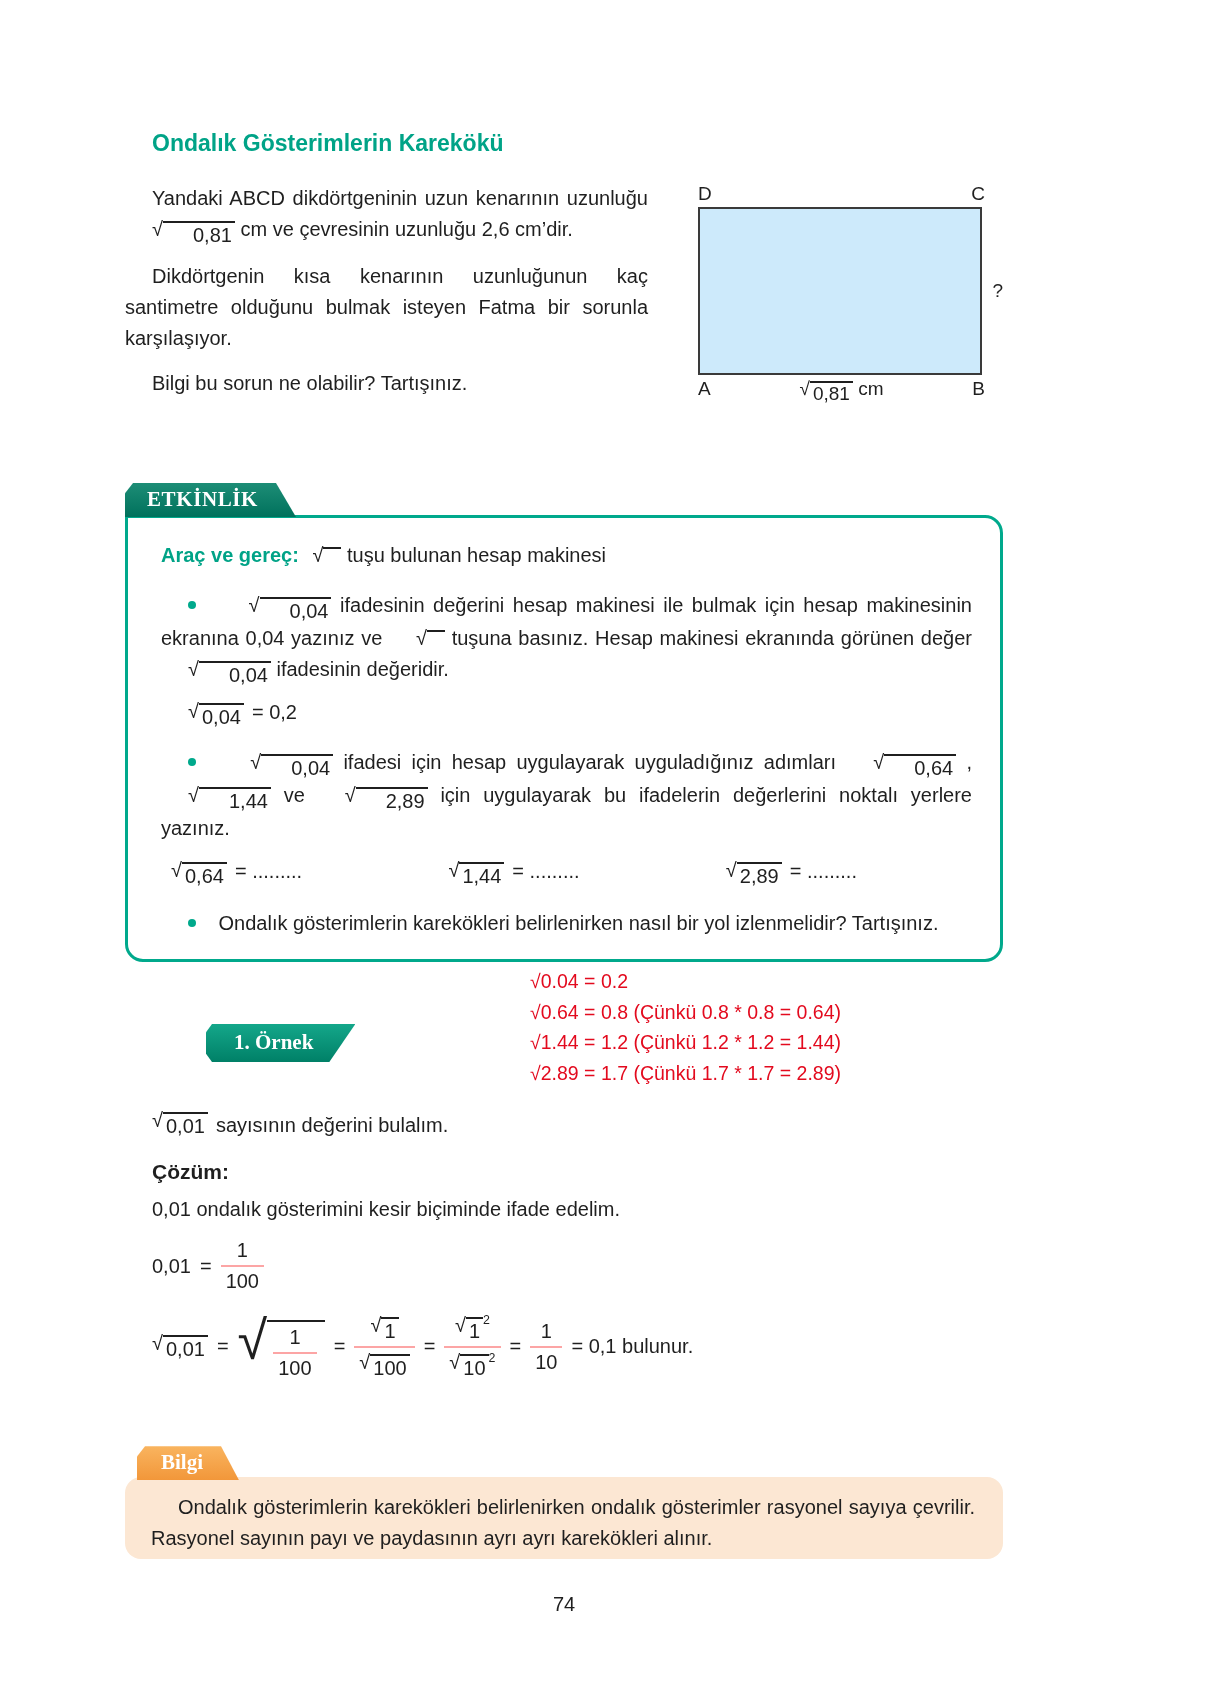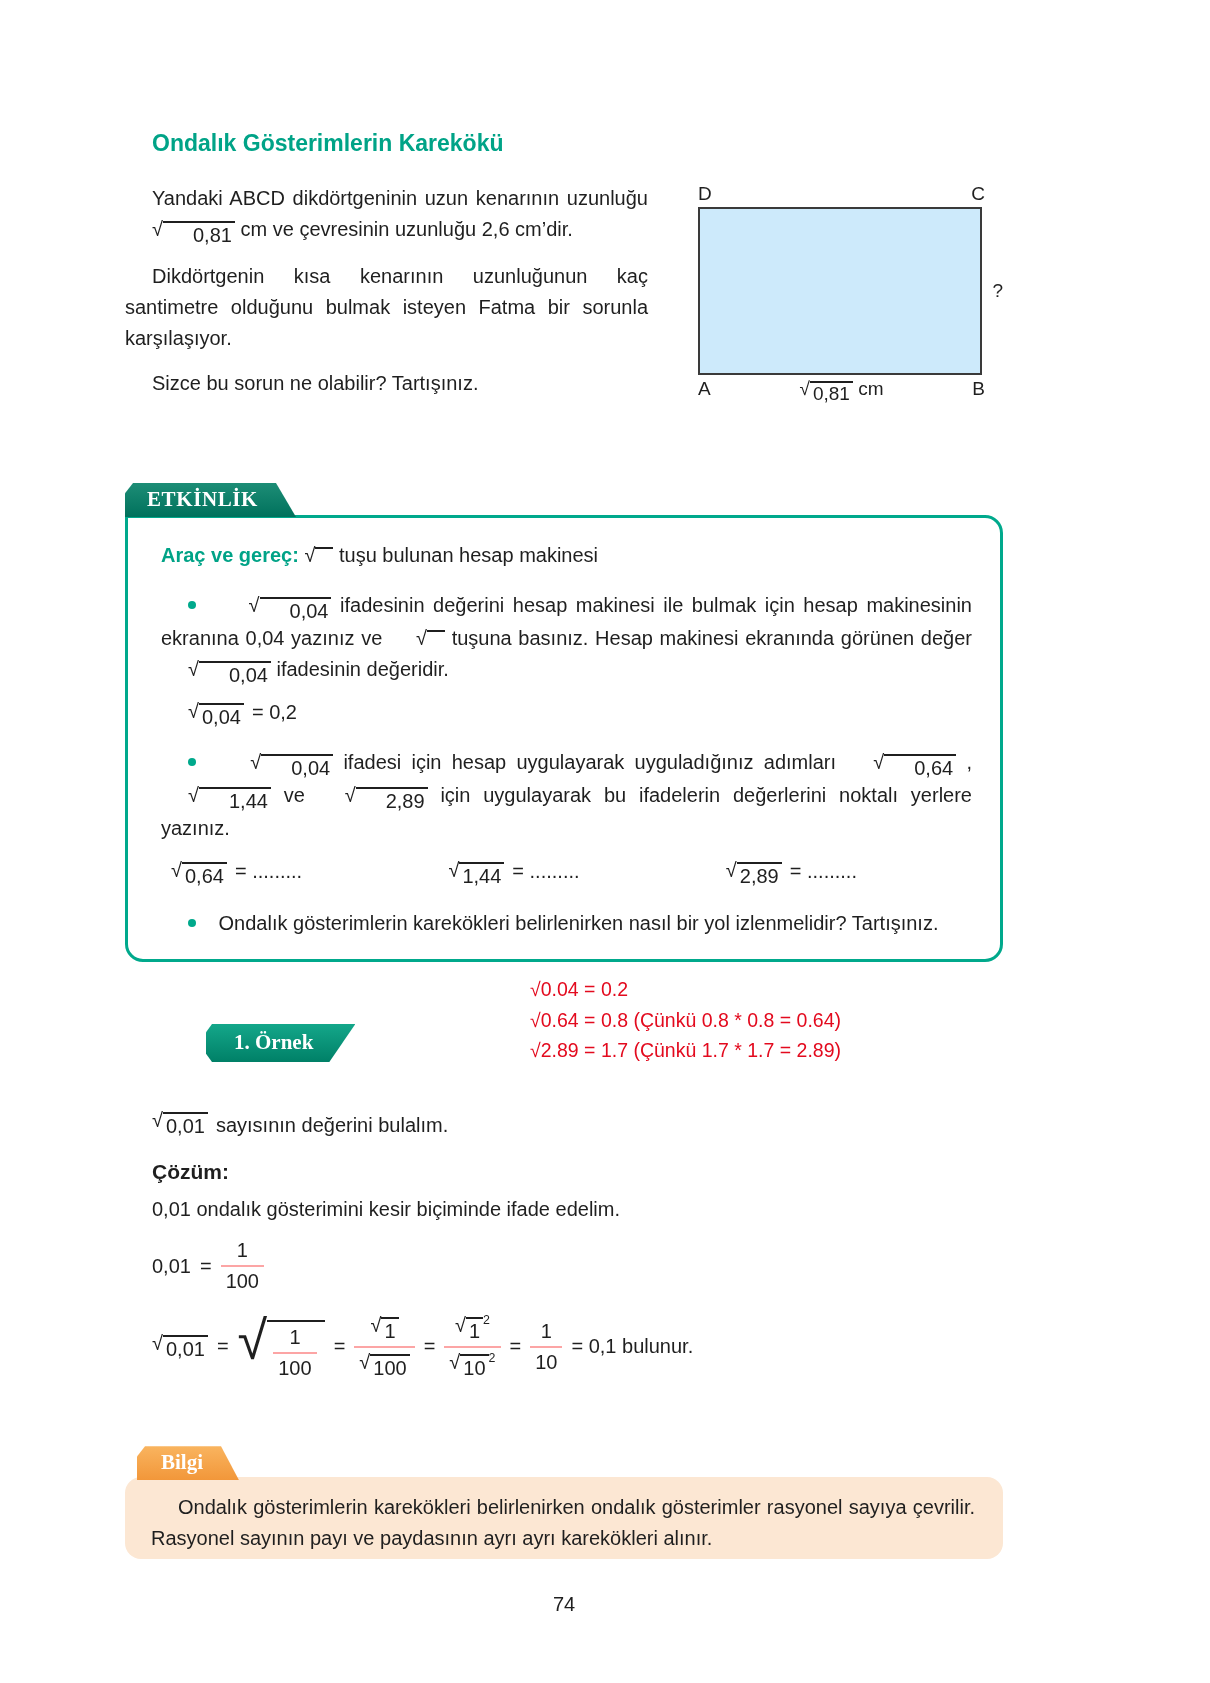--- a/index.html
+++ b/index.html
@@ -71,35 +71,35 @@
     padding: 4px 38px 5px 22px;
     clip-path: polygon(0 30%, 8px 0, calc(100% - 20px) 0, 100% 100%, 0 100%);
   }
   .activity-box {
     border: 3px solid #00a98c;
     border-radius: 0 18px 18px 18px;
     margin-top: -2px;
     padding: 16px 28px 14px 33px;
   }
   .tools-line { margin: 6px 0 20px; line-height: 30px; }
-  .tools-label { color: #00a387; font-weight: 700; }
+  .tools-label { color: #00a387; font-weight: 700; margin-right: 8px; }
   .bullet-para { margin: 0 0 14px; line-height: 31px; text-indent: 27px; text-align: justify; }
   .bullet-dot {
     display: inline-block; width: 8px; height: 8px; border-radius: 50%;
     background: #00a98c; margin-right: 17px; vertical-align: 3px;
   }
   .result-line { margin: 2px 0 18px; padding-left: 27px; display: flex; gap: 8px; align-items: flex-start; }
   .fill-line { display: flex; justify-content: space-between; padding: 2px 115px 2px 10px; margin-bottom: 18px; }
   .fill-item { display: inline-flex; gap: 8px; align-items: flex-start; }
   .b3 { margin-bottom: 6px; }
 
   
   .mid { position: relative; height: 148px; }
   .red-notes {
-    position: absolute; left: 405px; top: 12px;
+    position: absolute; left: 405px; top: 4px;
     color: #e30a1e; font-size: 19.5px; line-height: 30.5px; white-space: nowrap;
   }
   .ornek-badge {
     position: absolute; left: 33px; top: 62px;
     background: linear-gradient(180deg, #14a78a, #008067);
     color: #ffffff; font-family: "Liberation Serif", serif;
     font-weight: 700; font-size: 21px;
     padding: 6px 42px 7px 28px;
     clip-path: polygon(6px 0, 100% 0, calc(100% - 26px) 100%, 6px 100%, 0 78%, 0 22%);
     margin-left: 48px;
@@ -146,21 +146,21 @@
       <div class="intro-text">
         <p class="para justify indent">
           <span>Yandaki ABCD dikdörtgeninin uzun kenarının uzunluğu</span>
           <span class="sqrt">
               <span class="sign">√</span>
               <span class="bar">0,81</span>
             </span>
           <span>cm ve çevresinin uzunluğu 2,6 cm’dir.</span>
         </p>
         <p class="para justify indent">Dikdörtgenin kısa kenarının uzunluğunun kaç santimetre olduğunu bulmak isteyen Fatma bir sorunla karşılaşıyor.</p>
-        <p class="para indent">Sizce bu sorun ne olabilir? Tartışınız.</p>
+        <p class="para indent">Bilgi bu sorun ne olabilir? Tartışınız.</p>
       </div>
 
       <div class="diagram">
         <div class="dgm-top">
           <span>D</span>
           <span>C</span>
         </div>
         <div class="dgm-mid">
           <div class="rect"></div>
           <span class="qmark">?</span>
@@ -271,20 +271,21 @@
           <span class="bullet-dot"></span>
           <span>Ondalık gösterimlerin karekökleri belirlenirken nasıl bir yol izlenmelidir? Tartışınız.</span>
         </p>
       </div>
     </section>
 
     <section class="mid">
       <div class="red-notes">
         <div>√0.04 = 0.2</div>
         <div>√0.64 = 0.8 (Çünkü 0.8 * 0.8 = 0.64)</div>
+        <div>√1.44 = 1.2 (Çünkü 1.2 * 1.2 = 1.44)</div>
         <div>√2.89 = 1.7 (Çünkü 1.7 * 1.7 = 2.89)</div>
       </div>
       <div class="ornek-badge">1. Örnek</div>
     </section>
 
     <p class="prompt">
       <span class="sqrt">
           <span class="sign">√</span>
           <span class="bar">0,01</span>
         </span>

